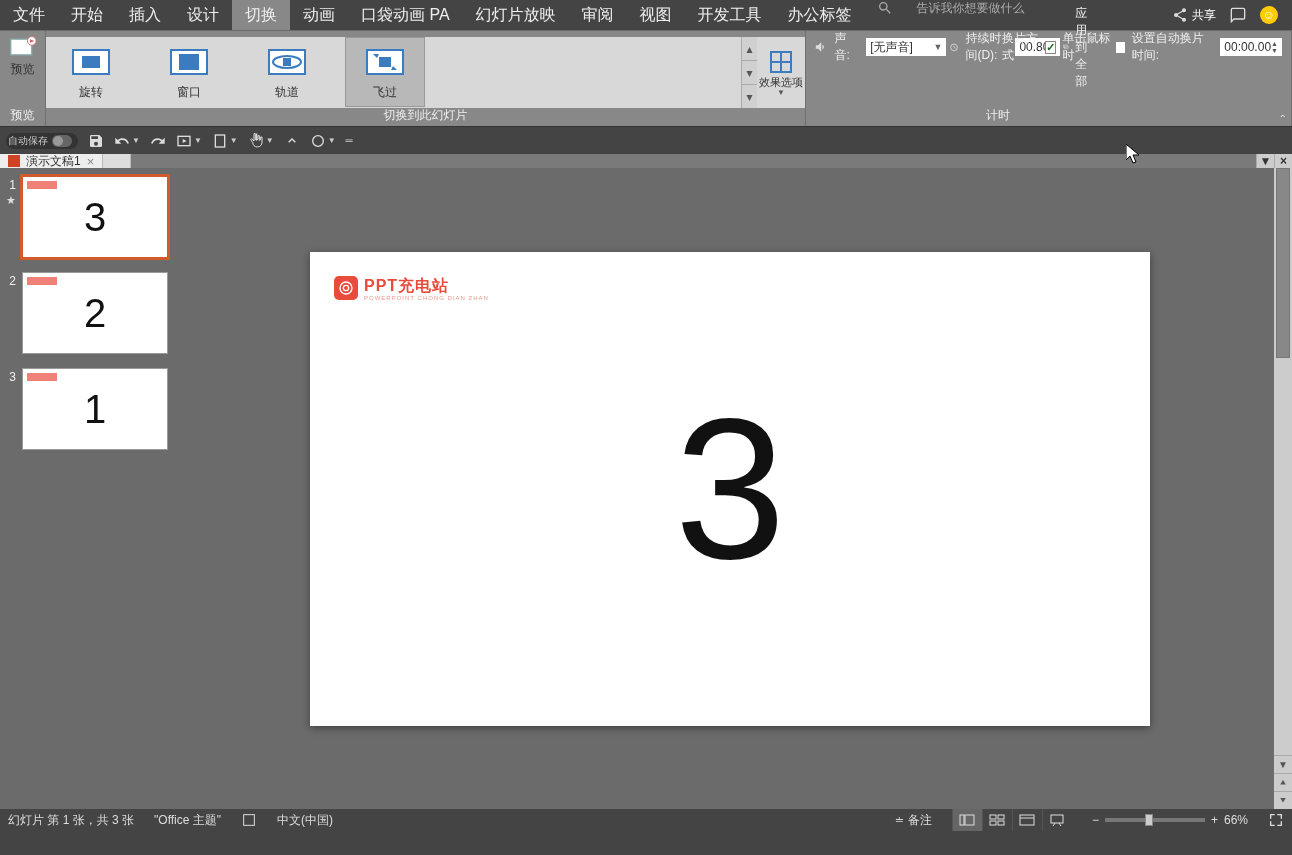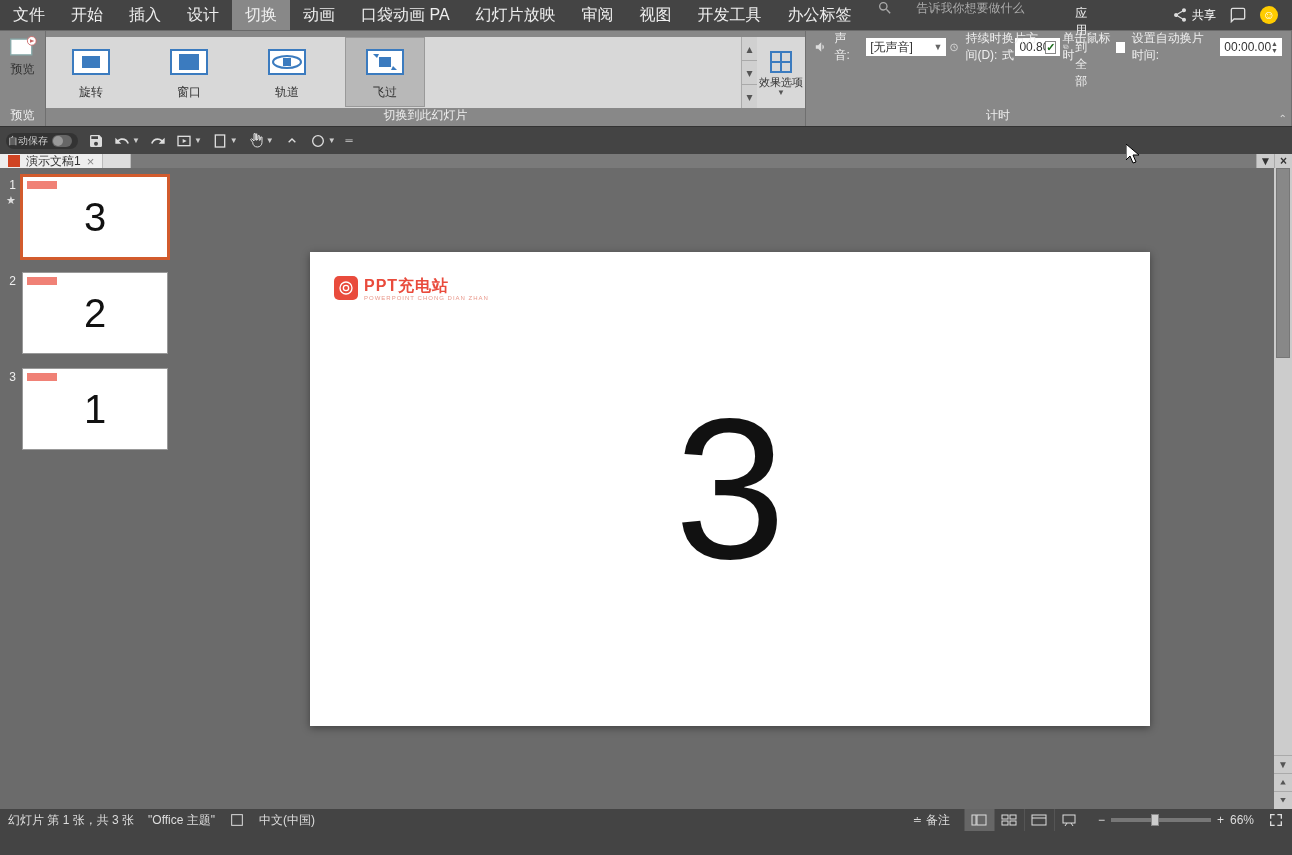--- a/index.html
+++ b/index.html
@@ -81,21 +81,21 @@
 .slide .logo-text { color:#e94b3c; font-weight:bold; font-size:16px; letter-spacing:1px;}
 .slide .logo-sub { font-size:6px; color:#e9998c; letter-spacing:1px; display:block; margin-top:-2px;}
 .slide .bignum { position:absolute; top:50%; left:50%; transform:translate(-50%,-50%); font-size:200px; line-height:1; color:#111; font-weight:300;}
 
 .vscroll { width:18px; background:#ccc; display:flex; flex-direction:column;}
 .vscroll .trk { flex:1; background:#ccc; position:relative;}
 .vscroll .thmbv { position:absolute; top:0; left:2px; right:2px; height:190px; background:#888; border:1px solid #777;}
 .vscroll .sbtn { height:18px; display:flex; align-items:center; justify-content:center; color:#555; font-size:10px; cursor:pointer; background:#ccc; border-top:1px solid #aaa;}
 
 
-.status { height:22px; background:#444; display:flex; align-items:center; padding:0 8px; gap:14px; font-size:12px; color:#ddd;}
+.status { height:22px; background:#444; display:flex; align-items:center; padding:0 8px; gap:20px; font-size:12px; color:#ddd;}
 .status .spacer{flex:1;}
 .status .viewbtns { display:flex; gap:0;}
 .status .viewbtns div { width:30px; height:22px; display:flex; align-items:center; justify-content:center; cursor:pointer; border-left:1px solid #555;}
 .status .viewbtns div.active { background:#666;}
 .status .zoom { display:flex; align-items:center; gap:6px;}
 .status .zoom-track { width:100px; height:4px; background:#777; position:relative;}
 .status .zoom-track .zthumb { position:absolute; left:40%; top:-4px; width:8px; height:12px; background:#ccc; border:1px solid #888;}
 .cursor { position:absolute; pointer-events:none; z-index:9999;}
 </style>
 </head>

